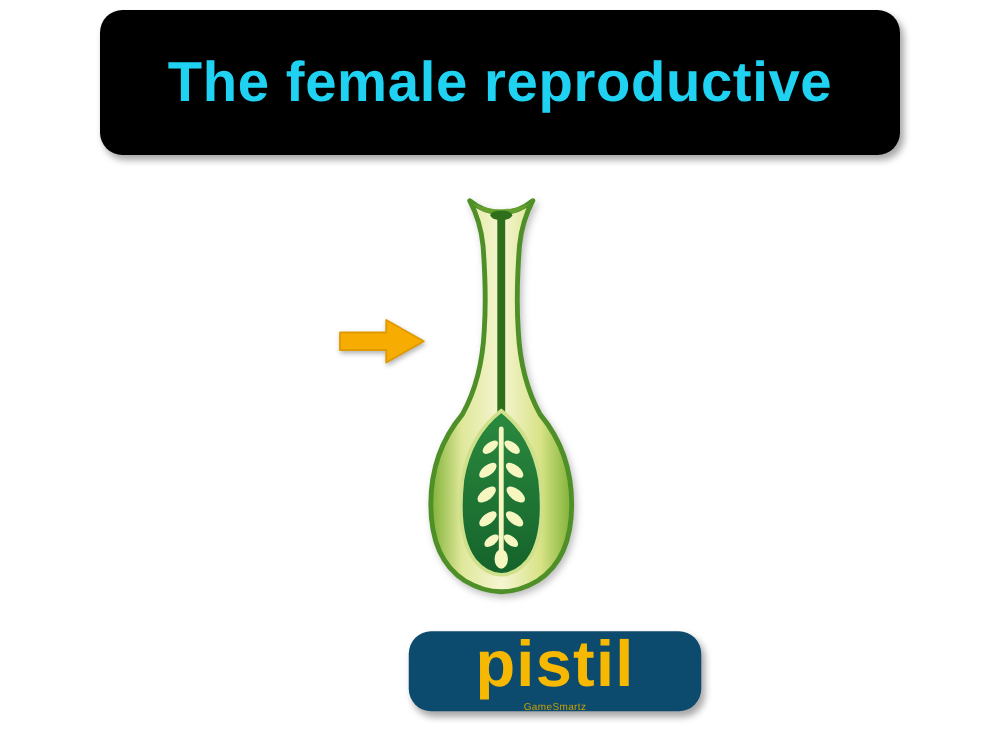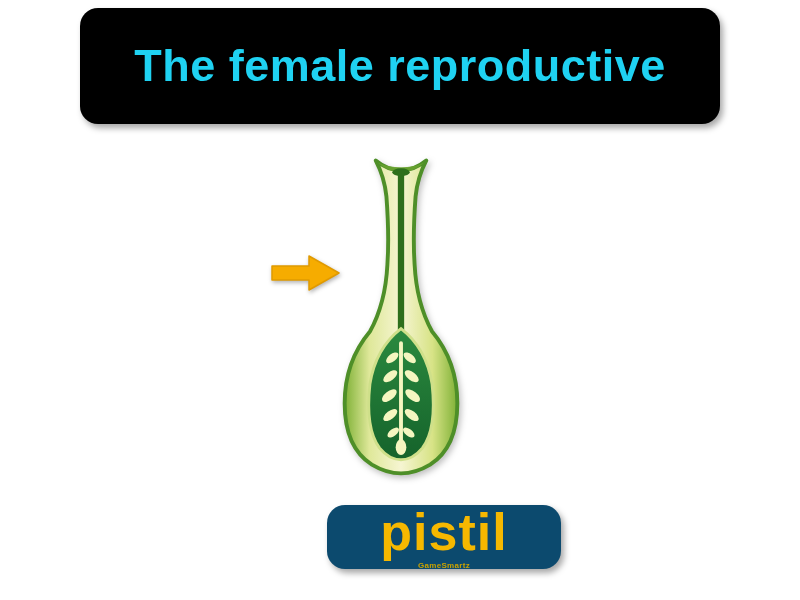--- a/index.html
+++ b/index.html
@@ -72,21 +72,21 @@
     color: #f6b800;
     font-size: 52px;
     font-weight: 700;
     line-height: 1;
     margin-top: 2px;
     letter-spacing: 1px;
   }
   .watermark {
     color: #c9a100;
     font-size: 8px;
-    font-weight: 700;
+    font-weight: 400;
     margin-top: 3px;
     letter-spacing: 0.3px;
   }
 </style>
 </head>
 <body>
 
 <div class="card">
 
   <div class="def-box">

